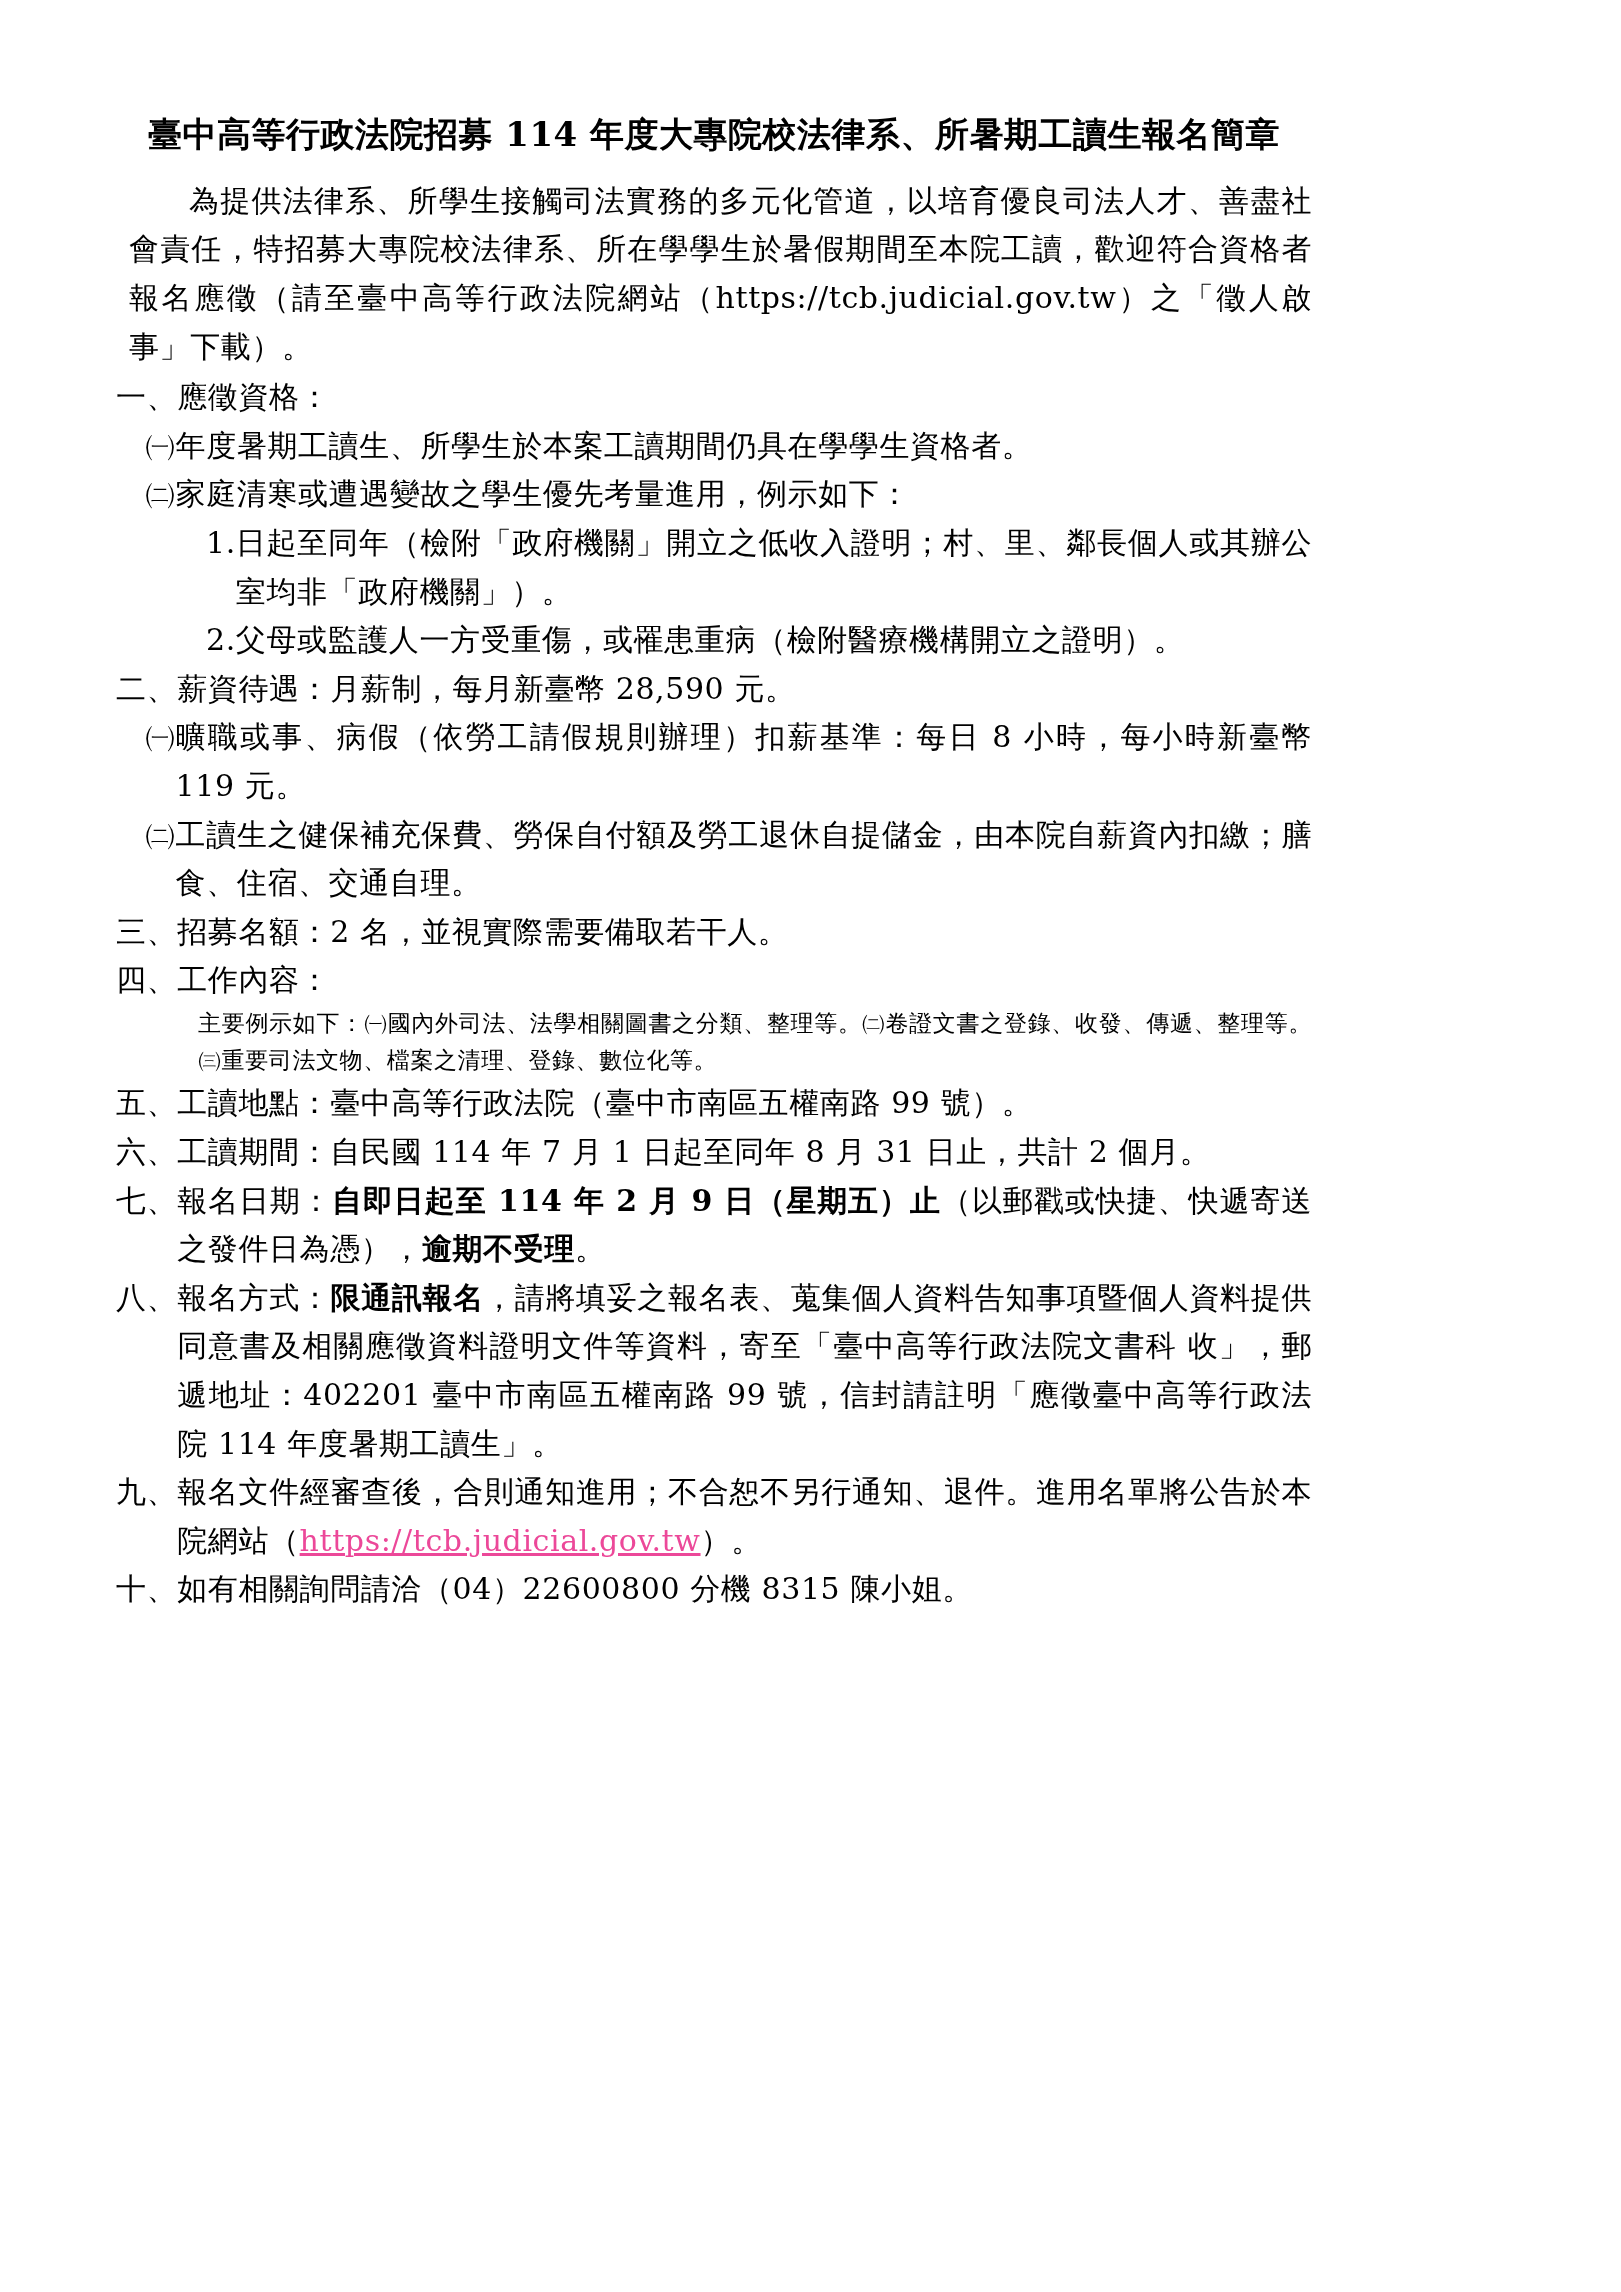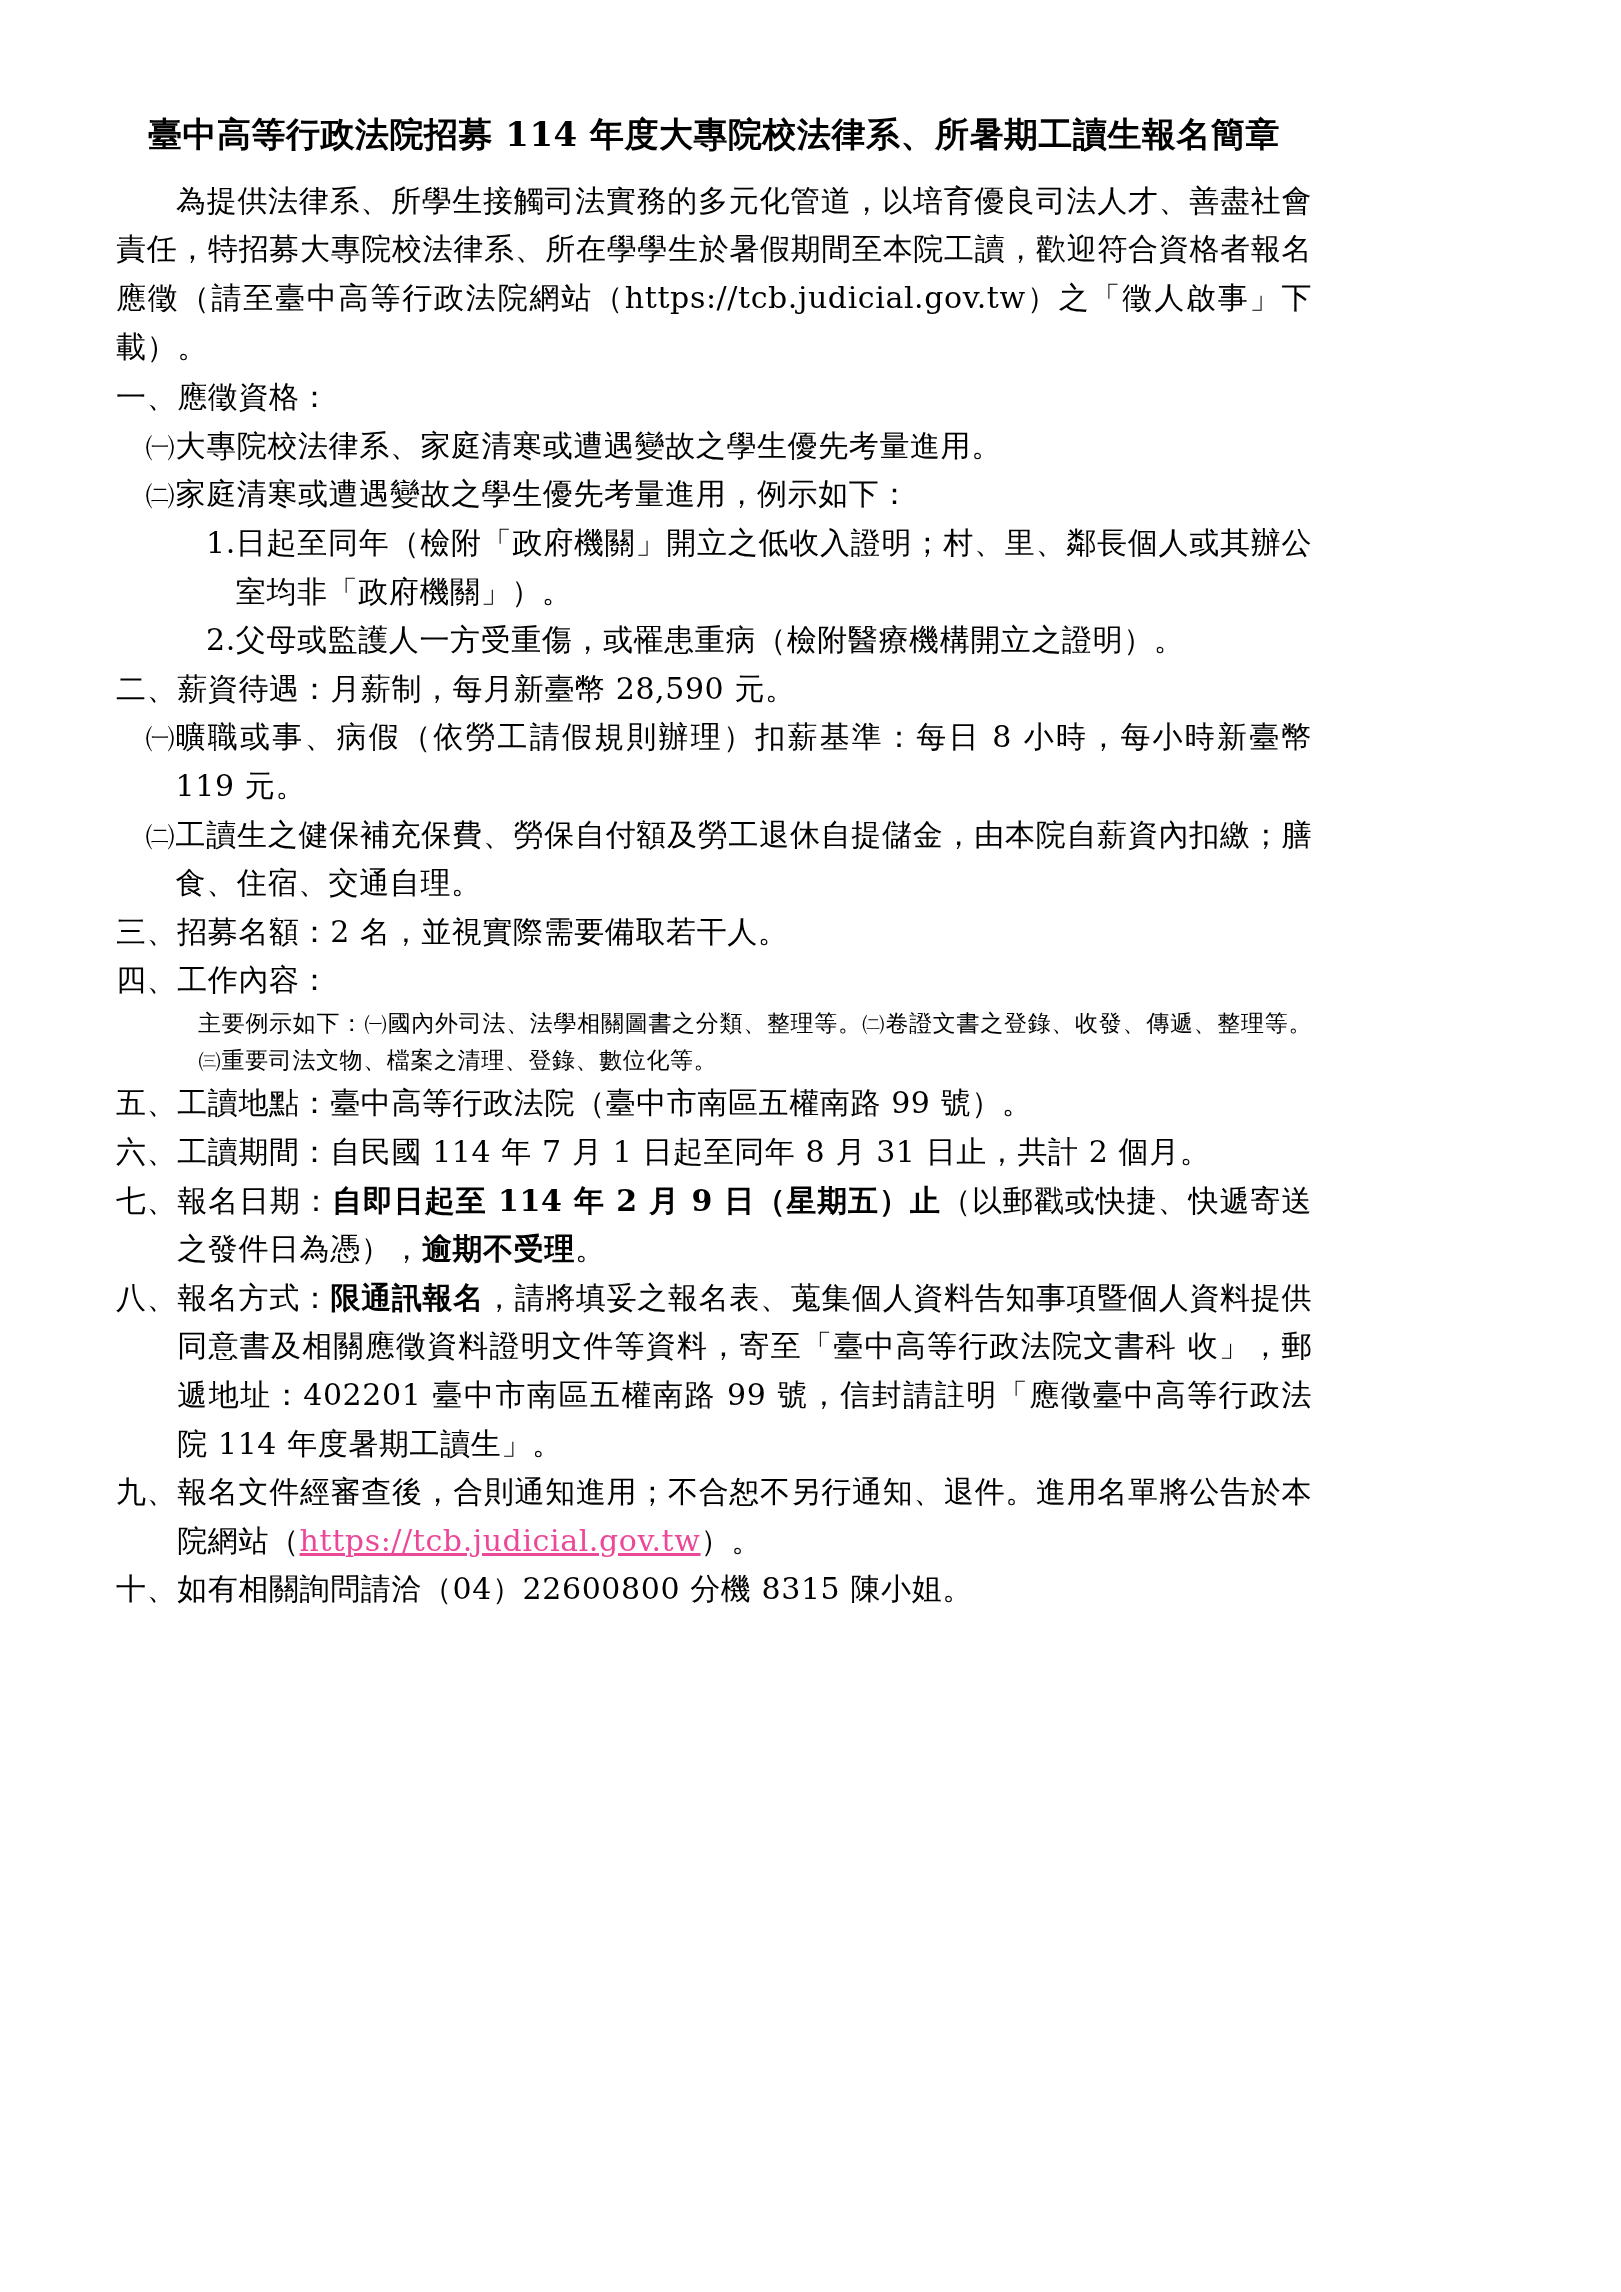--- a/index.html
+++ b/index.html
@@ -26,21 +26,21 @@
     text-align: center;
     letter-spacing: 0.5px;
     line-height: 1.45;
     margin: 0 0 17.6px 0;
     white-space: nowrap;
   }
   .para {
     font-size: 30px;
     line-height: 1.62;
     letter-spacing: 0.6px;
-    margin: 0 0 2px 0;
+    margin: 0 0 2px 13px;
     text-align: justify;
     text-justify: inter-ideograph;
   }
   .indent-first {
     text-indent: 2em;
   }
   
   .item {
     display: flex;
     font-size: 30px;
@@ -89,21 +89,21 @@
   <h1 class="doc-title">臺中高等行政法院招募 114 年度大專院校法律系、所暑期工讀生報名簡章</h1>
 
   <p class="para indent-first">為提供法律系、所學生接觸司法實務的多元化管道，以培育優良司法人才、善盡社會責任，特招募大專院校法律系、所在學學生於暑假期間至本院工讀，歡迎符合資格者報名應徵（請至臺中高等行政法院網站（https://tcb.judicial.gov.tw）之「徵人啟事」下載）。</p>
 
   <div class="item">
     <span class="marker">一、</span>
     <span class="body">應徵資格：</span>
   </div>
   <div class="item sub">
     <span class="marker">㈠</span>
-    <span class="body">大專院校法律系、家庭清寒或遭遇變故之學生優先考量進用。</span>
+    <span class="body">年度暑期工讀生、所學生於本案工讀期間仍具在學學生資格者。</span>
   </div>
   <div class="item sub">
     <span class="marker">㈡</span>
     <span class="body">家庭清寒或遭遇變故之學生優先考量進用，例示如下：</span>
   </div>
   <div class="item subsub">
     <span class="marker">1.</span>
     <span class="body">日起至同年（檢附「政府機關」開立之低收入證明；村、里、鄰長個人或其辦公室均非「政府機關」）。</span>
   </div>
   <div class="item subsub">

